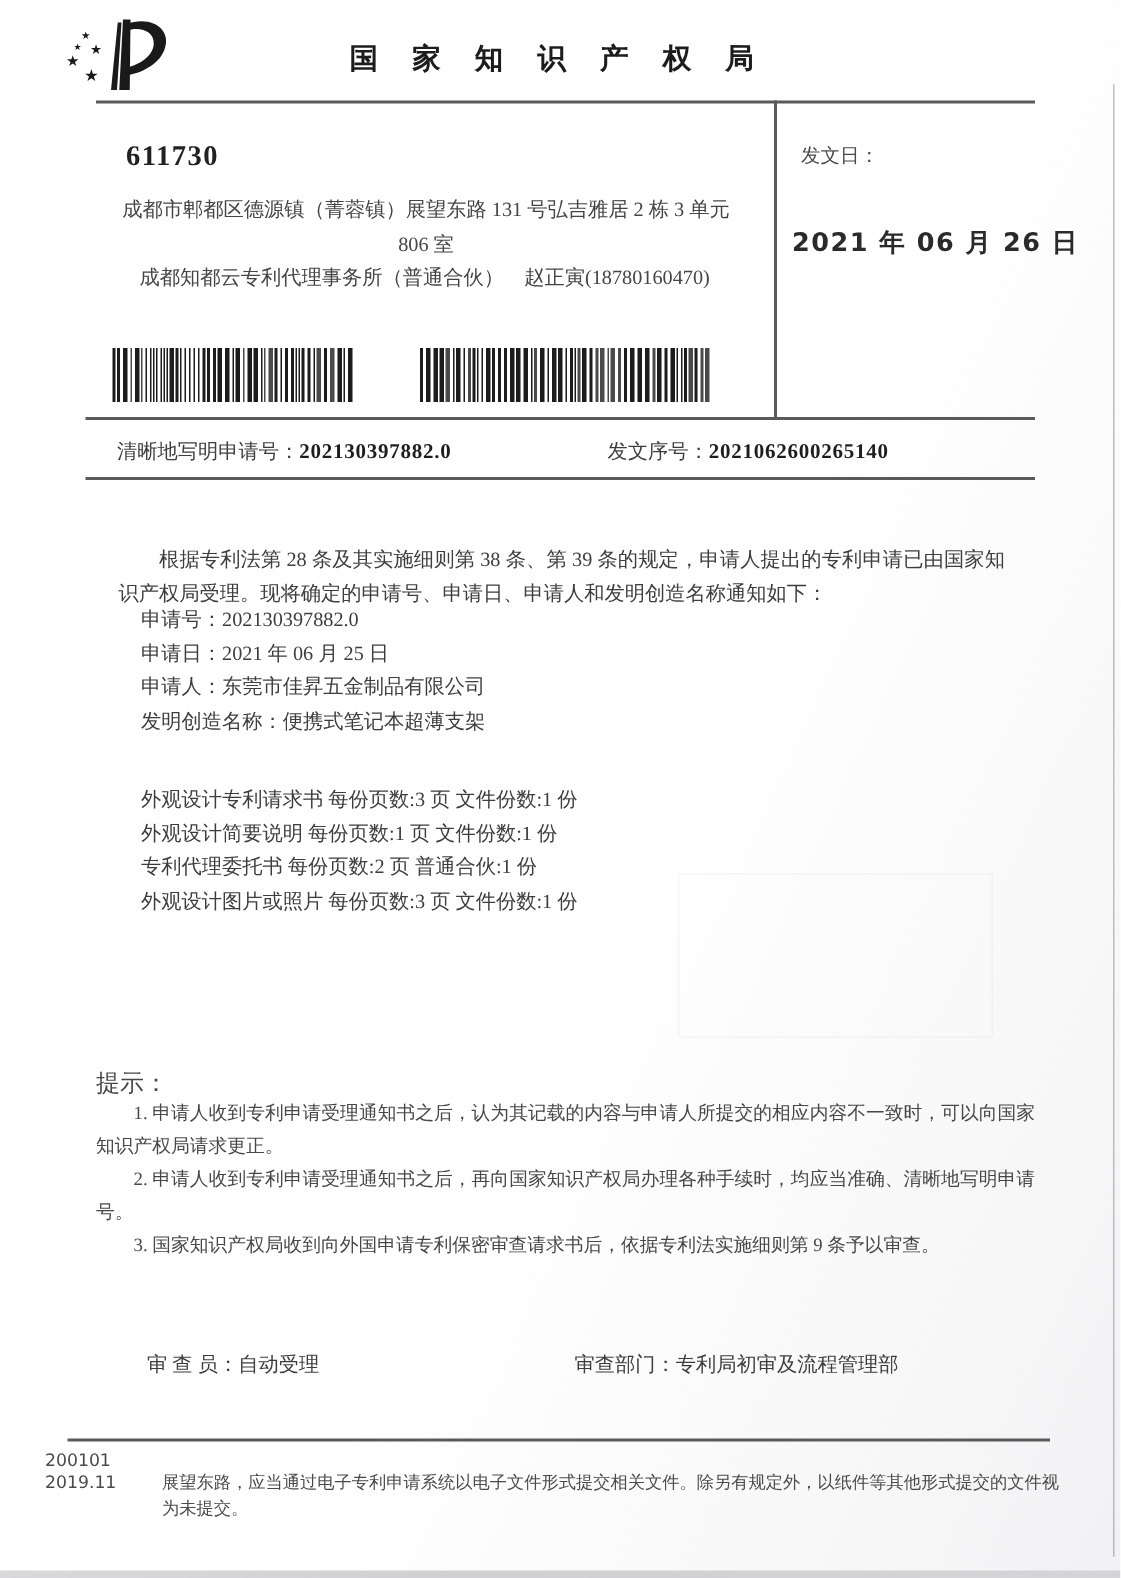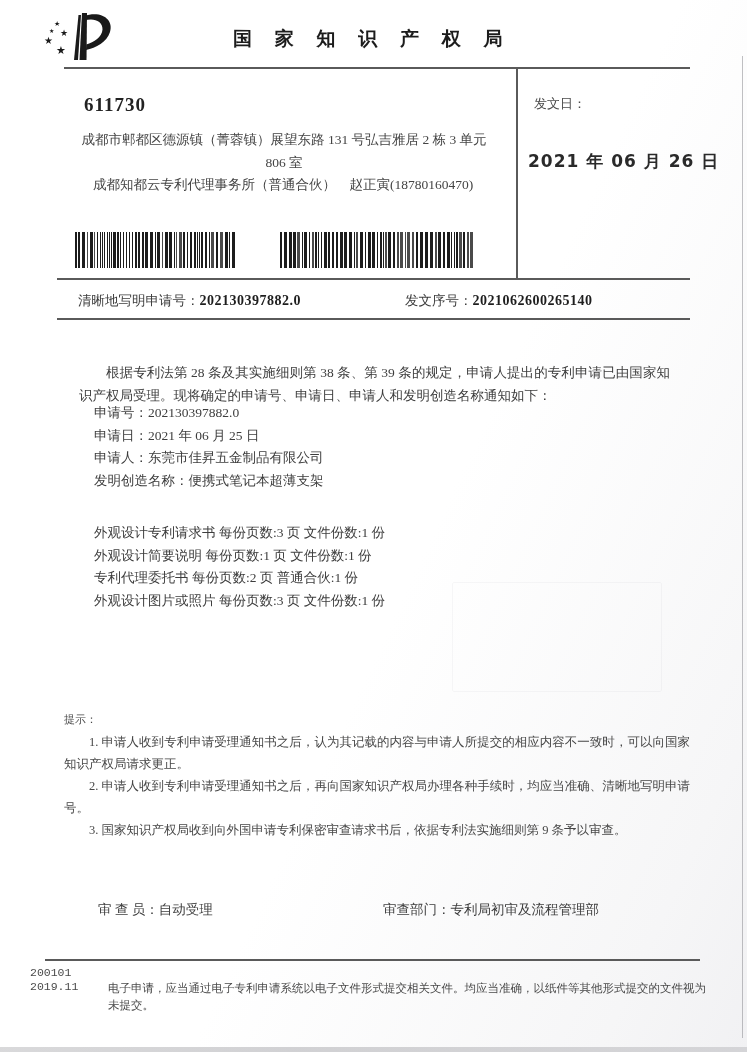--- a/index.html
+++ b/index.html
@@ -19,27 +19,27 @@
   .date-label{font-size:13px;color:#4a4a4a;}
   .date-value{font-family:"DejaVu Sans","Liberation Sans",sans-serif;font-size:17px;font-weight:700;color:#2a2a2a;letter-spacing:1px;white-space:nowrap;}
   .barcode{position:absolute;height:36px;display:flex;align-items:stretch;}
   .barcode div{height:100%;}
   .refrow{font-size:13.5px;color:#3d3d3d;white-space:nowrap;}
   .refrow b{font-size:14px;color:#1e1e1e;letter-spacing:0.5px;}
   .notice-title{font-size:17px;font-weight:bold;color:#1f1f1f;letter-spacing:6px;text-align:center;white-space:nowrap;}
   .bodytext{font-size:13.5px;line-height:22.5px;color:#3d3d3d;text-align:justify;}
   .indent{text-indent:2em;}
   .fieldline{font-size:13.5px;line-height:22.5px;color:#3d3d3d;white-space:nowrap;}
-  .tips-label{font-size:11px;color:#474747;}
+  .tips-label{font-size:16px;color:#474747;}
   .tip{font-size:12.5px;line-height:22px;color:#474747;text-indent:2em;text-align:justify;margin:0;}
   .sig{font-size:13.5px;color:#3d3d3d;white-space:nowrap;}
   .footer-code{font-size:11.5px;color:#4a4a4a;font-family:"DejaVu Sans","Liberation Sans",sans-serif;}
   .footer-text{font-size:11.5px;line-height:16.5px;color:#4a4a4a;text-align:left;}
   .footer-row{position:absolute;left:30px;display:flex;}
-  .footer-row .footer-code{width:78px;flex:0 0 78px;font-family:Liberation Mono, monospace;}
+  .footer-row .footer-code{width:78px;flex:0 0 78px;}
   .footer-row .footer-text{width:600px;}
   .page-edge-right{position:absolute;left:742px;top:56px;width:1px;height:982px;background:rgba(140,140,145,0.55);}
   .page-edge-bottom{position:absolute;left:0;bottom:0;width:747px;height:5px;
     background:linear-gradient(to right,#d2d2d4 0%,#c9c9cc 40%,#cfcfd2 100%);opacity:0.85;}
   .watermark{position:absolute;left:452px;top:582px;width:208px;height:108px;
     border:1px solid rgba(175,175,185,0.30);opacity:0.35;border-radius:2px;}
 </style>
 </head>
 <body>
 
@@ -326,19 +326,19 @@
 
   <div class="rule" style="left:45px;top:959px;width:655px;height:2px;"></div>
   <div class="abs" style="left:0;top:966px;width:747px;" id="footer-list">
 
       <div class="footer-row" style="position:relative;left:30px;margin-bottom:1px;">
         <div class="footer-code">200101</div>
       </div>
 
       <div class="footer-row" style="position:relative;left:30px;margin-bottom:1px;">
         <div class="footer-code">2019.11</div>
-        <div class="footer-text">电子申请，应当通过电子专利申请系统以电子文件形式提交相关文件。均应当准确，以纸件等其他形式提交的文件视为未提交。</div>
+        <div class="footer-text">展望东路，应当通过电子专利申请系统以电子文件形式提交相关文件。除另有规定外，以纸件等其他形式提交的文件视为未提交。</div>
       </div>
     </div>
 
   <div class="page-edge-right"></div>
   <div class="page-edge-bottom"></div>
 </div>
 
 </body></html>

